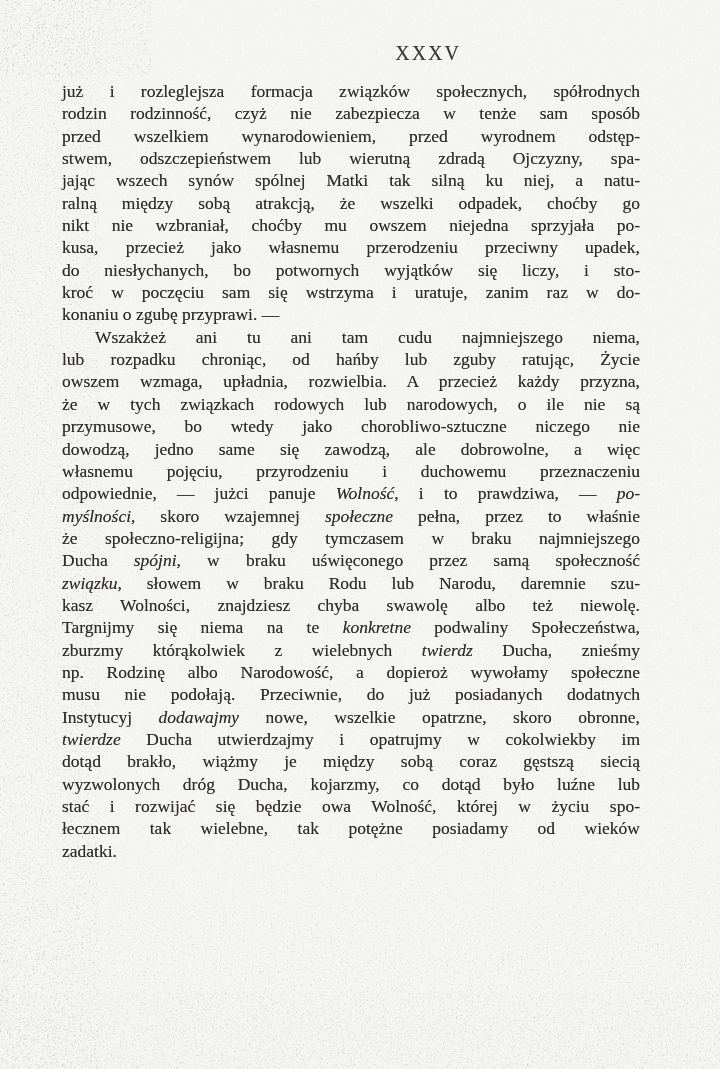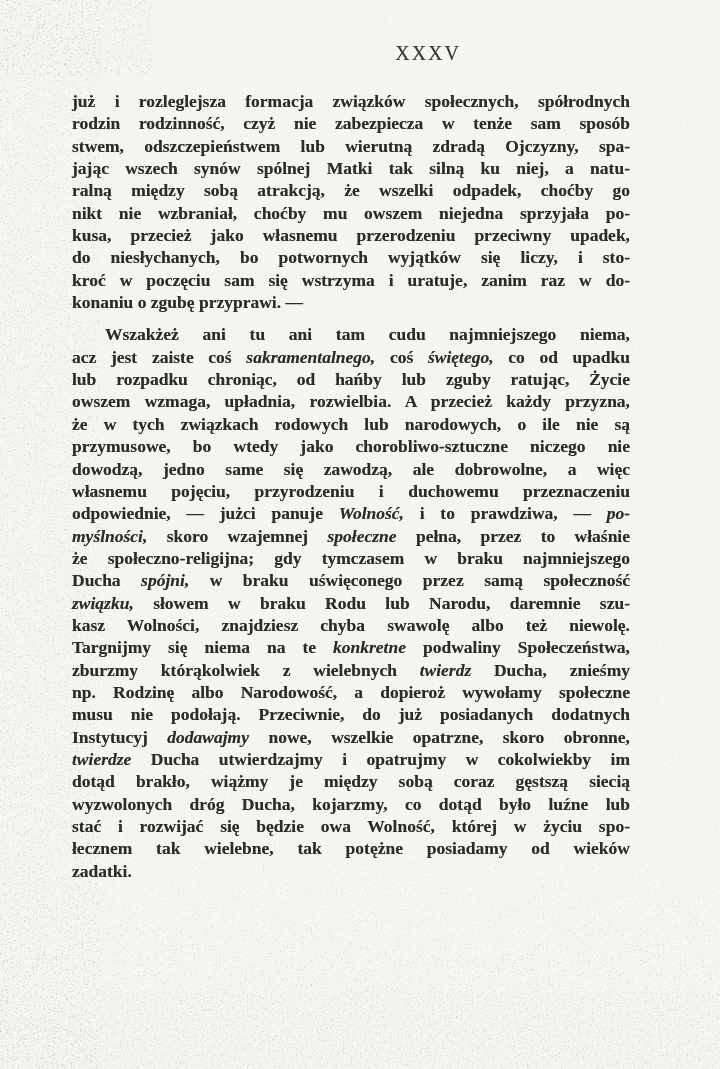--- a/index.html
+++ b/index.html
@@ -24,21 +24,21 @@
     position:absolute;top:42px;right:120px;
     font-size:20px;letter-spacing:2px;color:var(--pageno);
     text-shadow:0 0 0.6px rgba(58,58,58,.6);
   }
   .body-text{
     position:absolute;left:62px;top:80px;width:578px;
     font-size:17.5px;line-height:22.35px;color:var(--ink);
     text-shadow:0 0 0.5px rgba(46,43,40,.55);
     z-index:2;
   }
-  .paragraph{margin:10px;font-weight:bold;}
+  .paragraph{margin:0;}
   .line{
     text-align:justify;
     text-align-last:justify;
     hyphens:none;
   }
   .line.last{text-align-last:left;}
   .line.first-indent{text-indent:33px;}
   .it{font-style:italic;}
 </style>
 </head>
@@ -78,32 +78,32 @@
     <rect x="10" y="0" width="135" height="72" filter="url(#specks)" opacity="0.95"></rect>
     <rect y="995" width="720" height="74" filter="url(#specks)" opacity="0.55"></rect>
   </svg>
 
   <div class="page-number">XXXV</div>
 
   <div class="body-text">
       <div class="paragraph">
         <div class="line"><span class="">już i rozleglejsza formacja związków społecznych, spółrodnych</span></div>
         <div class="line"><span class="">rodzin rodzinność, czyż nie zabezpiecza w tenże sam sposób</span></div>
+        <div class="line"><span class="">przed wszelkiem wynarodowieniem, przed wyrodnem odstęp-</span></div>
         <div class="line"><span class="">stwem, odszczepieństwem lub wierutną zdradą Ojczyzny, spa-</span></div>
         <div class="line"><span class="">jając wszech synów spólnej Matki tak silną ku niej, a natu-</span></div>
         <div class="line"><span class="">ralną między sobą atrakcją, że wszelki odpadek, choćby go</span></div>
         <div class="line"><span class="">nikt nie wzbraniał, choćby mu owszem niejedna sprzyjała po-</span></div>
         <div class="line"><span class="">kusa, przecież jako własnemu przerodzeniu przeciwny upadek,</span></div>
         <div class="line"><span class="">do niesłychanych, bo potwornych wyjątków się liczy, i sto-</span></div>
         <div class="line"><span class="">kroć w poczęciu sam się wstrzyma i uratuje, zanim raz w do-</span></div>
         <div class="line last"><span class="">konaniu o zgubę przyprawi. —</span></div>
       </div>
       <div class="paragraph">
         <div class="line first-indent"><span class="">Wszakżeż ani tu ani tam cudu najmniejszego niema,</span></div>
-        <div class="line"><span class="">acz jest zaiste coś </span><span class="it">sakramentalnego,</span><span class=""> coś </span><span class="it">świętego,</span><span class=""> co od upadku</span></div>
         <div class="line"><span class="">lub rozpadku chroniąc, od hańby lub zguby ratując, Życie</span></div>
         <div class="line"><span class="">owszem wzmaga, upładnia, rozwielbia. A przecież każdy przyzna,</span></div>
         <div class="line"><span class="">że w tych związkach rodowych lub narodowych, o ile nie są</span></div>
         <div class="line"><span class="">przymusowe, bo wtedy jako chorobliwo-sztuczne niczego nie</span></div>
         <div class="line"><span class="">dowodzą, jedno same się zawodzą, ale dobrowolne, a więc</span></div>
         <div class="line"><span class="">własnemu pojęciu, przyrodzeniu i duchowemu przeznaczeniu</span></div>
         <div class="line"><span class="">odpowiednie, — jużci panuje </span><span class="it">Wolność,</span><span class=""> i to prawdziwa, — </span><span class="it">po-</span></div>
         <div class="line"><span class="it">myślności,</span><span class=""> skoro wzajemnej </span><span class="it">społeczne</span><span class=""> pełna, przez to właśnie</span></div>
         <div class="line"><span class="">że społeczno-religijna; gdy tymczasem w braku najmniejszego</span></div>
         <div class="line"><span class="">Ducha </span><span class="it">spójni,</span><span class=""> w braku uświęconego przez samą społeczność</span></div>

